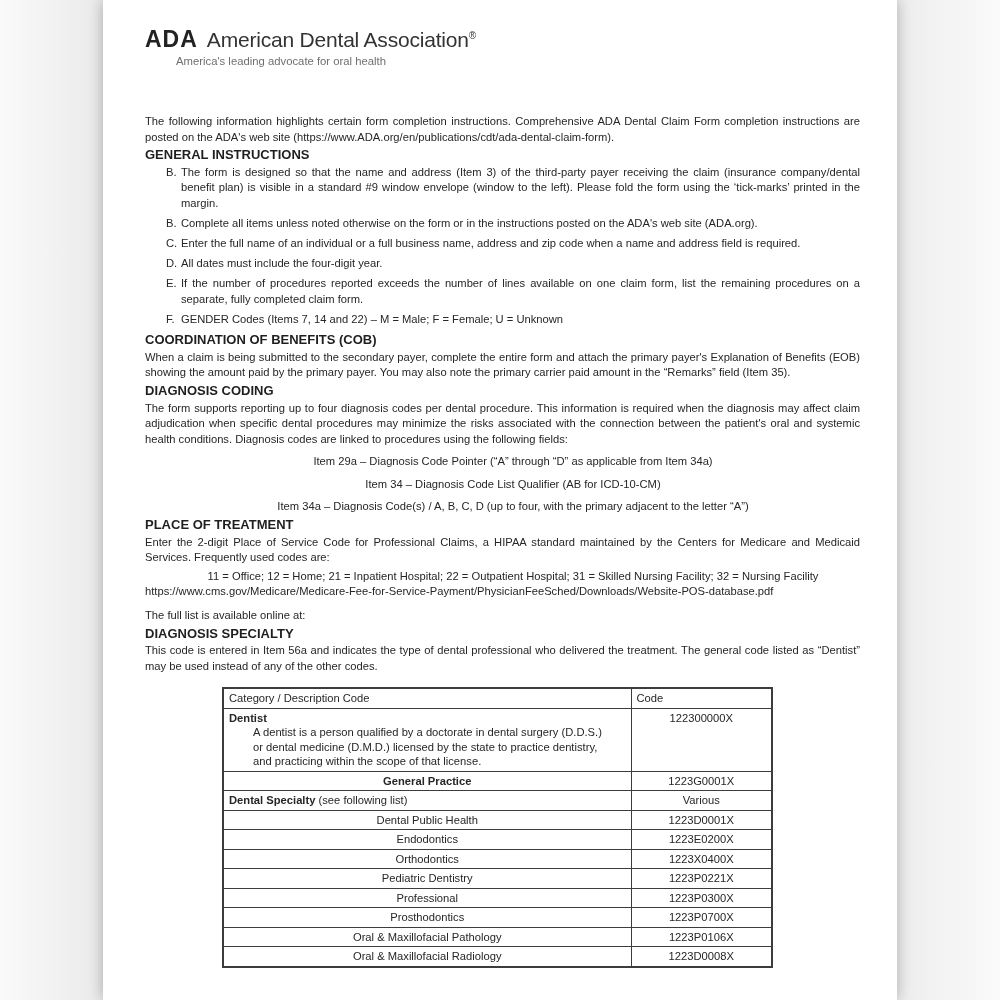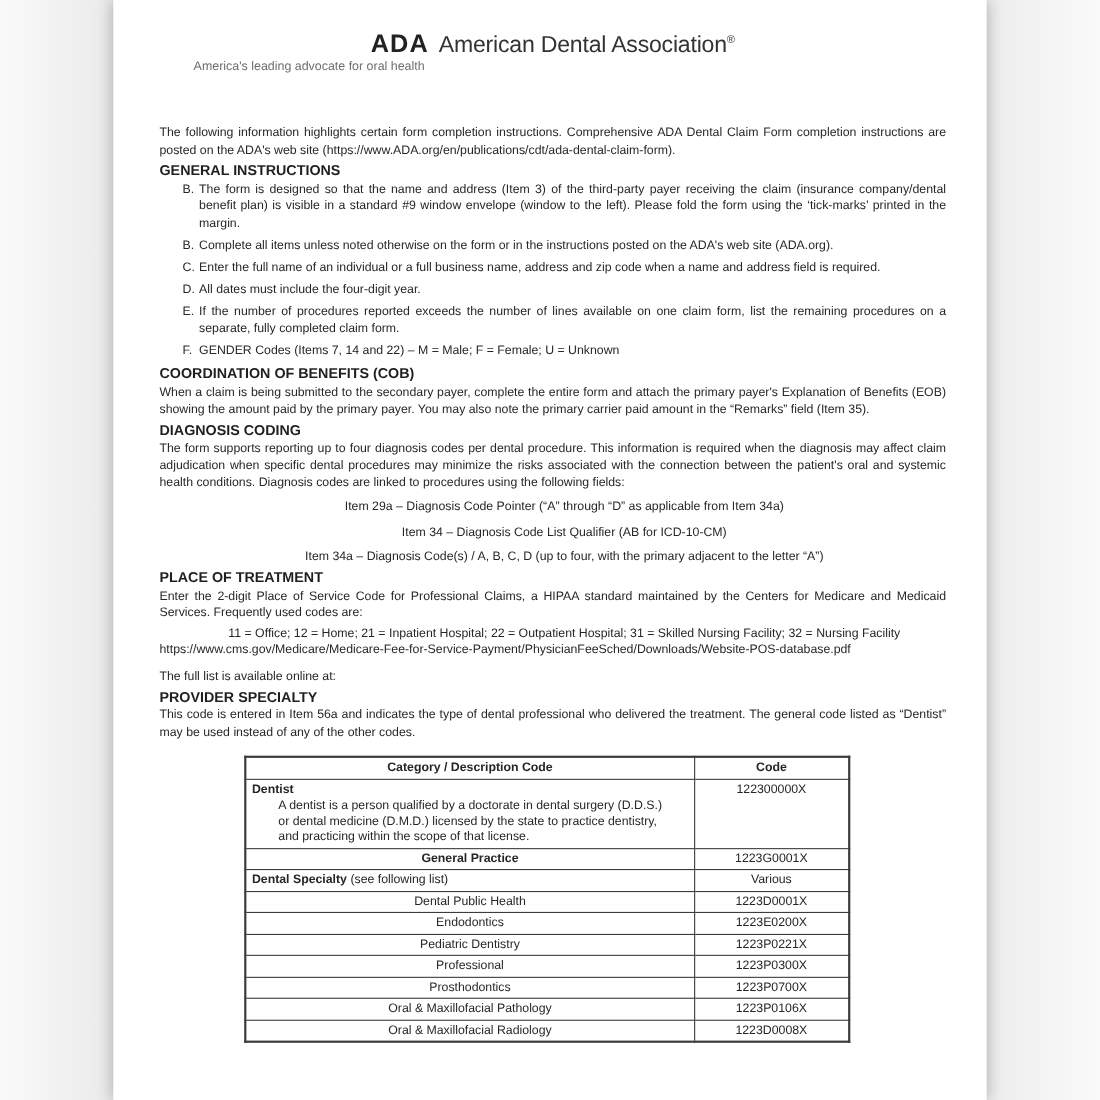--- a/index.html
+++ b/index.html
@@ -15,21 +15,21 @@
     left: 103px; top: 0;
     width: 794px; height: 1000px;
     background: #ffffff;
     box-shadow: 0 0 14px rgba(0,0,0,0.28);
   }
   .content {
     padding: 26px 37px 0 42px;
     width: 100%;
   }
   
-  .brand-row { display: flex; align-items: baseline; gap: 9px; justify-content: center; }
+  .brand-row { display: flex; align-items: baseline; gap: 9px; }
   .brand-abbr { font-size: 23px; font-weight: 800; letter-spacing: 1px; color: #222; }
   .brand-name { font-size: 21px; font-weight: 400; color: #333; letter-spacing: -0.2px; }
   .brand-reg { font-size: 10px; vertical-align: super; color: #333; }
   .tagline { margin: 2px 0 0 31px; font-size: 11.3px; color: #6f6f6f; }
 
   
   .doc { font-size: 11.2px; line-height: 15.6px; }
   .para { text-align: justify; }
   .intro { margin-top: 47px; }
   .sec-title { font-weight: 700; font-size: 13px; margin-top: 2px; margin-bottom: 2px; color: #1f1f1f; }
@@ -50,21 +50,21 @@
     font-size: 11.2px;
     border: 2px solid #3c3c3c;
     table-layout: fixed;
     width: 549px;
   }
   table.spec th, table.spec td {
     border: 1px solid #3c3c3c;
     padding: 2px 5px;
     line-height: 14.5px;
   }
-  table.spec th { font-weight: 700; text-align: center; height: 19px; }
+  table.spec th { font-weight: 400; text-align: left; height: 19px; }
   col.c-cat { width: 408px; }
   col.c-code { width: 141px; }
   td.code-cell { text-align: center; }
   tr.r-dentist td { vertical-align: top; height: 61px; margin-top: 44px; }
   .dentist-name { font-weight: 700; }
   .dentist-desc { margin-left: 24px; }
   .dentist-desc span { display: block; }
   td.cat-center { text-align: center; }
   .b { font-weight: 700; }
 </style>
@@ -128,21 +128,21 @@
 
       <div>
         <div class="sec-title">PLACE OF TREATMENT</div>
         <p class="para">Enter the 2-digit Place of Service Code for Professional Claims, a HIPAA standard maintained by the Centers for Medicare and Medicaid Services. Frequently used codes are:</p>
         <div class="indent-line tight">11 = Office; 12 = Home; 21 = Inpatient Hospital; 22 = Outpatient Hospital; 31 = Skilled Nursing Facility; 32 = Nursing Facility</div>
         <div>https://www.cms.gov/Medicare/Medicare-Fee-for-Service-Payment/PhysicianFeeSched/Downloads/Website-POS-database.pdf</div>
         <div style="margin-top:8px;">The full list is available online at:</div>
       </div>
 
       <div>
-        <div class="sec-title">PROVIDER SPECIALTY</div>
+        <div class="sec-title">DIAGNOSIS SPECIALTY</div>
         <p class="para">This code is entered in Item 56a and indicates the type of dental professional who delivered the treatment. The general code listed as “Dentist” may be used instead of any of the other codes.</p>
       </div>
 
       <table class="spec">
         <colgroup>
             <col class="c-cat">
             <col class="c-code">
           </colgroup>
         <tbody>
             <tr>
@@ -170,20 +170,24 @@
         </tr>
         <tr>
           <td class="cat-center">Dental Public Health</td>
           <td class="code-cell">1223D0001X</td>
         </tr>
         <tr>
           <td class="cat-center">Endodontics</td>
           <td class="code-cell">1223E0200X</td>
         </tr>
         <tr>
+          <td class="cat-center">Orthodontics</td>
+          <td class="code-cell">1223X0400X</td>
+        </tr>
+        <tr>
           <td class="cat-center">Pediatric Dentistry</td>
           <td class="code-cell">1223P0221X</td>
         </tr>
         <tr>
           <td class="cat-center">Professional</td>
           <td class="code-cell">1223P0300X</td>
         </tr>
         <tr>
           <td class="cat-center">Prosthodontics</td>
           <td class="code-cell">1223P0700X</td>

